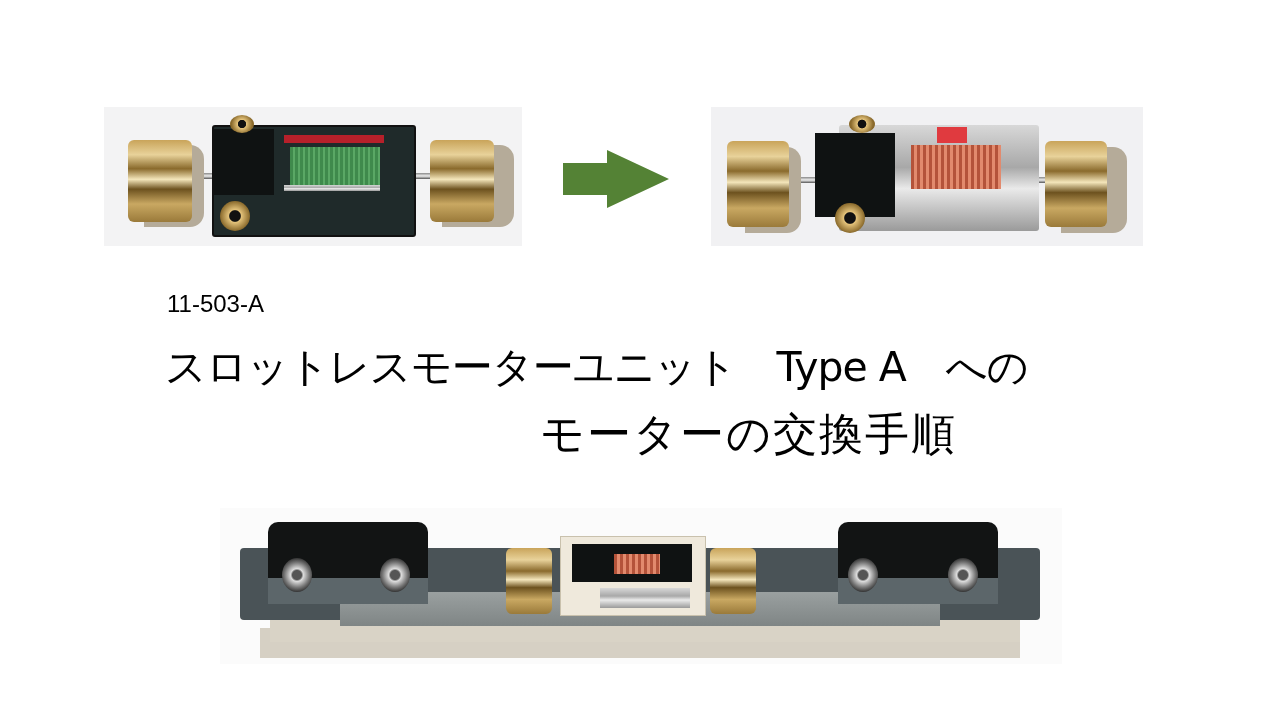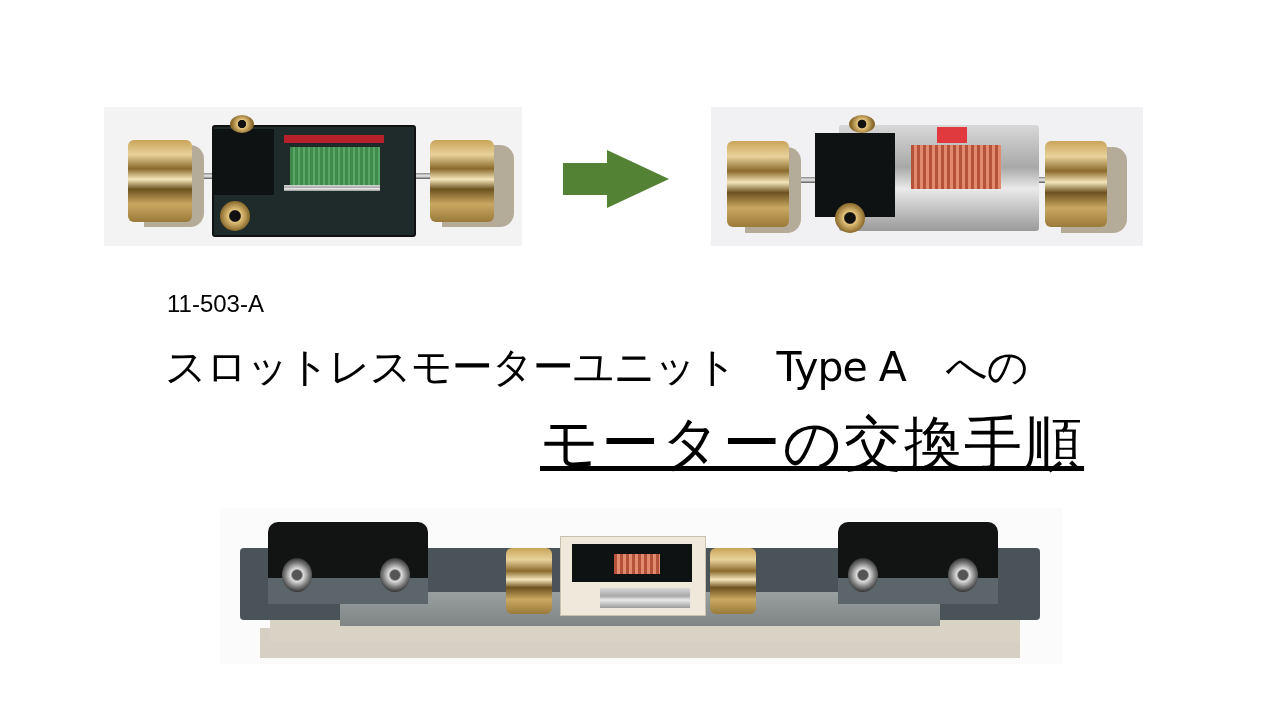--- a/index.html
+++ b/index.html
@@ -22,21 +22,21 @@
     background:repeating-linear-gradient(90deg,#3f8a4c 0 3px,#5aa865 3px 5px); }
   .copper-coil { position:absolute;
     background:repeating-linear-gradient(90deg,#b4533a 0 3px,#e28a6d 3px 6px); }
   .silver { position:absolute; background:linear-gradient(180deg,#d8d8d8,#a8a8a8 40%,#eaeaea 60%,#9a9a9a); }
   .pin { position:absolute; border-radius:50%; background:radial-gradient(circle,#111 0 25%,#e3c27a 30%,#8a6a2c 70%); }
 
   .arrow { position:absolute; left:563px; top:150px; width:106px; height:58px; }
 
   .code { position:absolute; left:167px; top:290px; font-size:24px; font-family:"Liberation Sans",sans-serif; letter-spacing:0px; }
   .title1 { position:absolute; left:165px; top:340px; font-size:41px; white-space:pre; font-family:"DejaVu Sans",sans-serif; letter-spacing:-1px; }
-  .title2 { position:absolute; left:540px; top:405px; font-size:58px; font-family:"DejaVu Sans",sans-serif; letter-spacing:2px;text-decoration:underline; }
+  .title2 { position:absolute; left:540px; top:405px; font-size:44px; font-family:"DejaVu Sans",sans-serif; letter-spacing:2px; }
 
   
   .chassis-base { position:absolute; background:#d9d3c6; }
   .chassis-frame { position:absolute; background:#4a5357; }
   .chassis-plate { position:absolute; background:linear-gradient(180deg,#9aa0a0,#7f8585); }
   .bogie { position:absolute; background:#121414; border-radius:10px 10px 4px 4px; }
   .bogie-wheel { position:absolute; border-radius:50%; background:radial-gradient(circle,#555 0 20%,#ddd 28%,#777 55%,#333 75%); }
   .bogie-lower { position:absolute; background:#5c666a; }
   .cream { position:absolute; background:#efe9dc; border:1px solid #c9c1ad; }
   .shadow-floor { position:absolute; background:#d6d0c4; }

